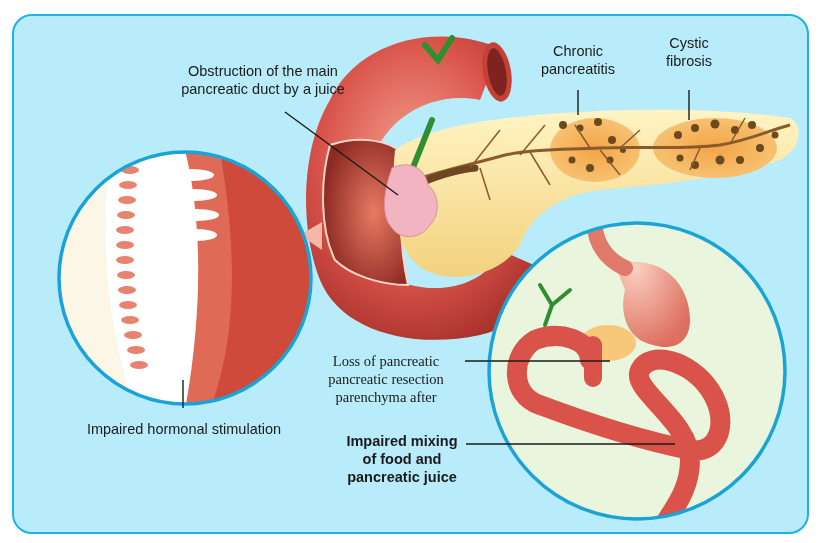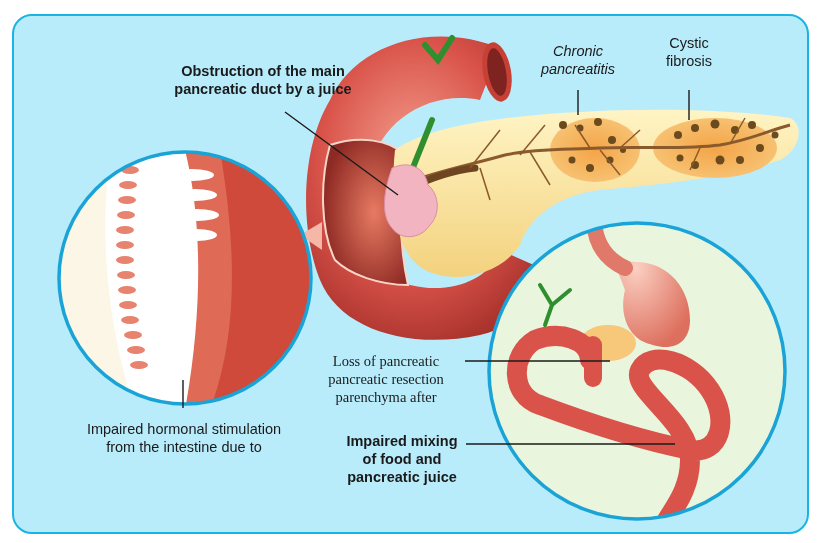--- a/index.html
+++ b/index.html
@@ -149,35 +149,34 @@
   <g stroke="#1a1a1a" stroke-width="1.4" fill="none">
     <line x1="285" y1="112" x2="398" y2="195"></line>
     <line x1="578" y1="90" x2="578" y2="115"></line>
     <line x1="689" y1="90" x2="689" y2="120"></line>
     <line x1="183" y1="380" x2="183" y2="408"></line>
     <line x1="465" y1="361" x2="610" y2="361"></line>
     <line x1="466" y1="444" x2="675" y2="444"></line>
   </g>
 </svg>
 
-<div class="lbl" style="left:148px;top:62px;width:230px;font-weight:bold;">
+<div class="lbl" style="left:148px;top:62px;width:230px;">
   <span>Obstruction of the main</span>
   <span>pancreatic duct by a juice</span>
 </div>
-<div class="lbl" style="left:530px;top:42px;width:96px;font-style:italic;">
+<div class="lbl" style="left:530px;top:42px;width:96px;">
   <span>Chronic</span>
   <span>pancreatitis</span>
 </div>
 <div class="lbl" style="left:652px;top:34px;width:74px;">
   <span>Cystic</span>
   <span>fibrosis</span>
 </div>
 <div class="lbl" style="left:64px;top:420px;width:240px;">
   <span>Impaired hormonal stimulation</span>
-  <span>from the intestine due to</span>
 </div>
 <div class="lbl" style="left:308px;top:352px;width:156px;font-family:Liberation Serif, serif;">
   <span>Loss of pancreatic</span>
   <span>pancreatic resection</span>
   <span>parenchyma after</span>
 </div>
 <div class="lbl" style="left:340px;top:432px;width:124px;font-weight:bold;">
   <span>Impaired mixing</span>
   <span>of food and</span>
   <span>pancreatic juice</span>

